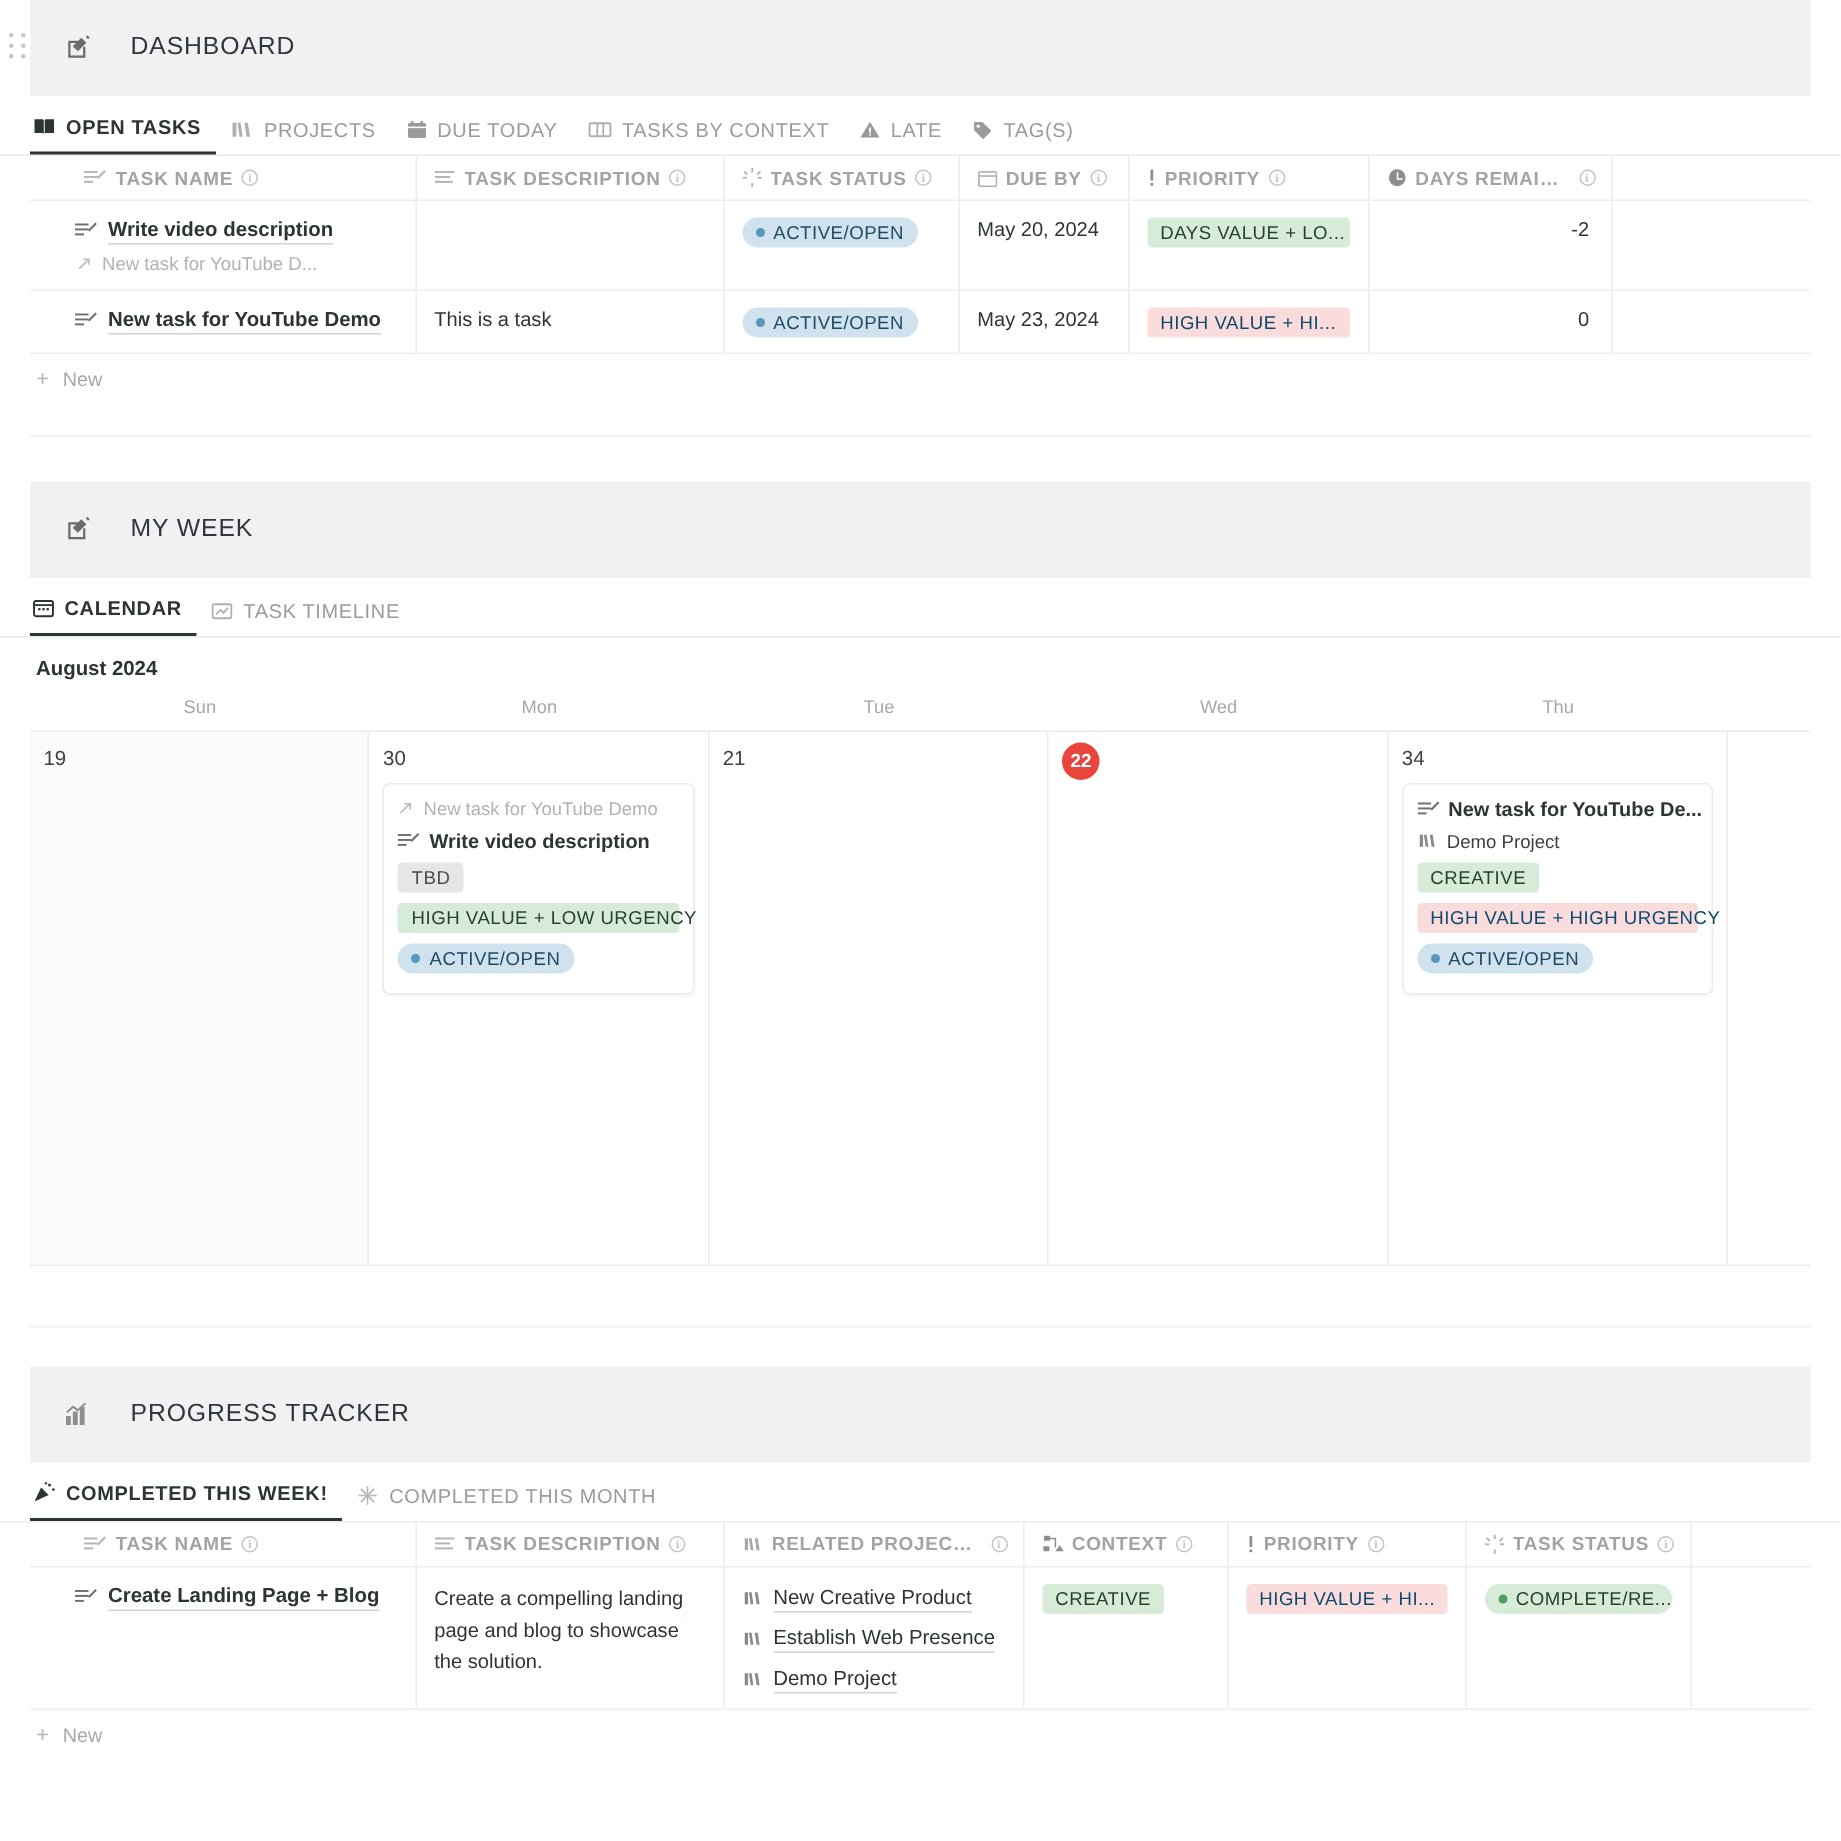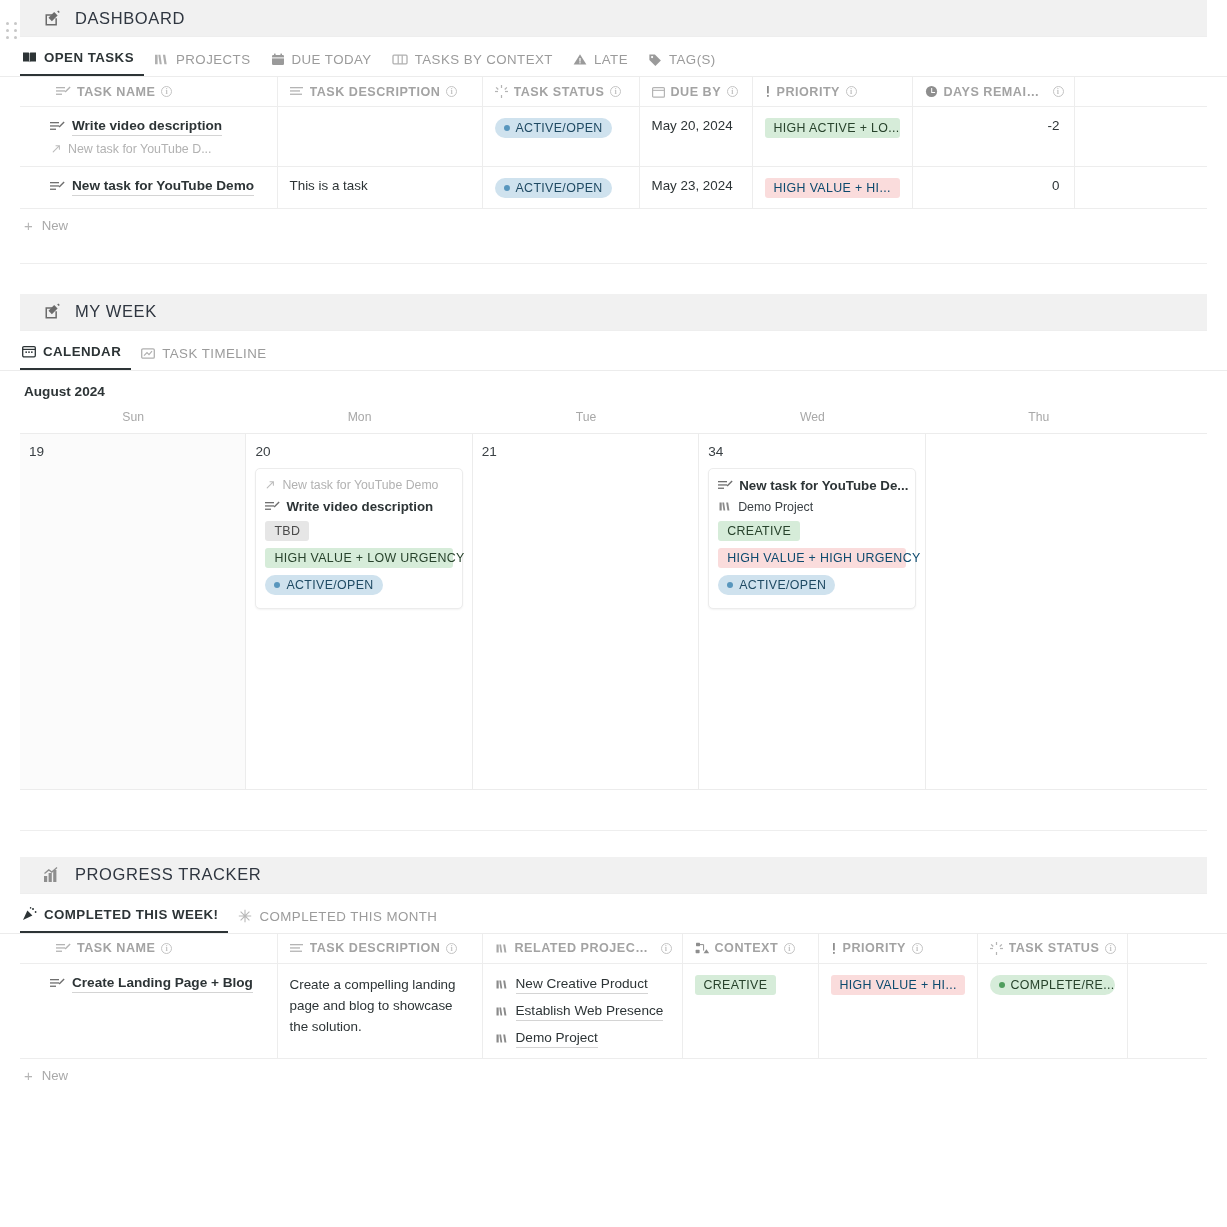--- a/index.html
+++ b/index.html
@@ -19,25 +19,25 @@
     position: absolute; left: 6px; top: 22px;
     width: 12px; height: 18px;
     display: grid; grid-template-columns: 1fr 1fr; grid-template-rows: 1fr 1fr 1fr;
     gap: 3px 3px;
   }
   .grip i { display:block; width: 3px; height: 3px; border-radius: 50%; background: #c7c7c7; }
 
   
   .banner {
     margin: 0 20px;
-    height: 36px;
+    height: 63px;
     background: #f1f1f1;
     display: flex; align-items: center;
     padding-left: 22px;
-    gap: 14px;
+    gap: 26px;
   }
   .banner .btitle {
     font-size: 16.5px;
     letter-spacing: .6px;
     color: #2f3640;
     font-weight: 400;
   }
   .banner-sep { margin: 0 20px; border-top: 1px solid #eeeeee; }
 
   
@@ -381,21 +381,21 @@
             <span class="dot"></span>
             <span>ACTIVE/OPEN</span>
           </span>
         </div>
             </td>
         <td>
               <div class="cell">May 20, 2024</div>
             </td>
         <td>
               <div class="cell">
-          <span class="pill pill-green">HIGH ACTIVE + LO...</span>
+          <span class="pill pill-green">DAYS VALUE + LO...</span>
         </div>
             </td>
         <td>
               <div class="cell num">-2</div>
             </td>
         <td>
               <div class="cell"></div>
             </td>
       </tr>
       <tr>
@@ -496,21 +496,21 @@
     <div></div>
   </div>
 
   <div class="cal-grid">
 
     <div class="cal-cell shade">
       <div class="daynum">19</div>
     </div>
 
     <div class="cal-cell">
-      <div class="daynum">20</div>
+      <div class="daynum">30</div>
       <div class="evt">
         <div class="pre">
           <span>
               <svg class="ico" width="11" height="11" viewBox="0 0 11 11">
                 <path d="M2.2 8.8l6-6M5 2.8h3.4v3.4" stroke="#bdbdbd" stroke-width="1.1" fill="none" stroke-linecap="round"></path>
               </svg>
             </span>
           <span>New task for YouTube Demo</span>
         </div>
         <div class="ttl">
@@ -530,20 +530,25 @@
           <span class="dot"></span>
           <span>ACTIVE/OPEN</span>
         </span>
       </div>
     </div>
 
     <div class="cal-cell">
       <div class="daynum">21</div>
     </div>
 
+    <div class="cal-cell">
+      <div class="daynum">
+        <span class="today">22</span>
+      </div>
+    </div>
 
     <div class="cal-cell">
       <div class="daynum">34</div>
       <div class="evt">
         <div class="ttl">
           <span>
               <svg class="ico" width="15" height="11" viewBox="0 0 15 11">
                 <rect x="0" y="1" width="9" height="1.3" fill="#6f6f6f"></rect>
                 <rect x="0" y="4.3" width="9" height="1.3" fill="#6f6f6f"></rect>
                 <rect x="0" y="7.6" width="6" height="1.3" fill="#6f6f6f"></rect>

